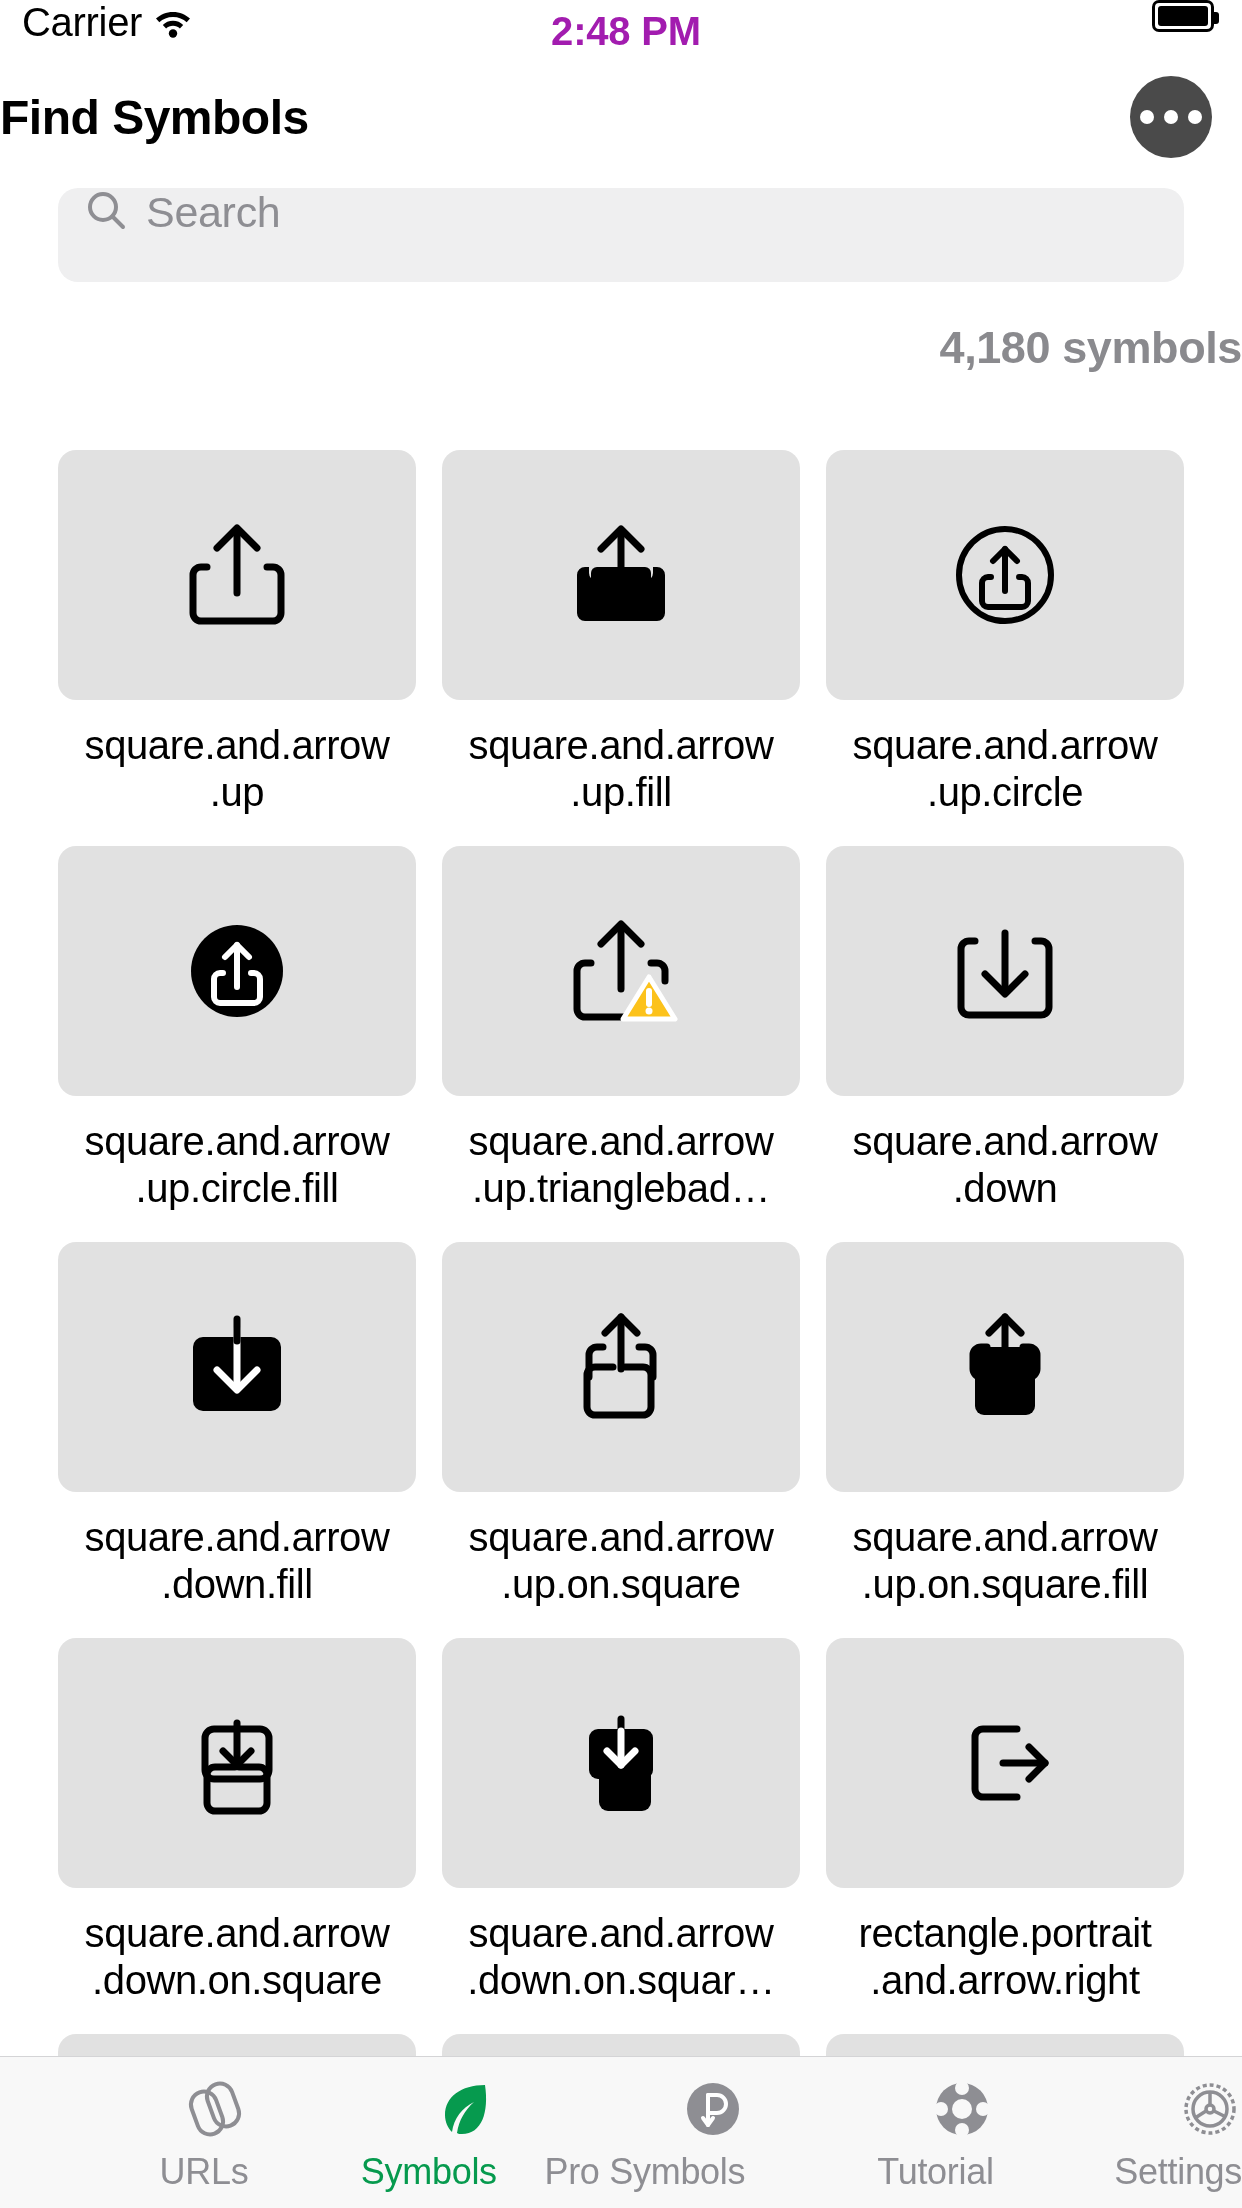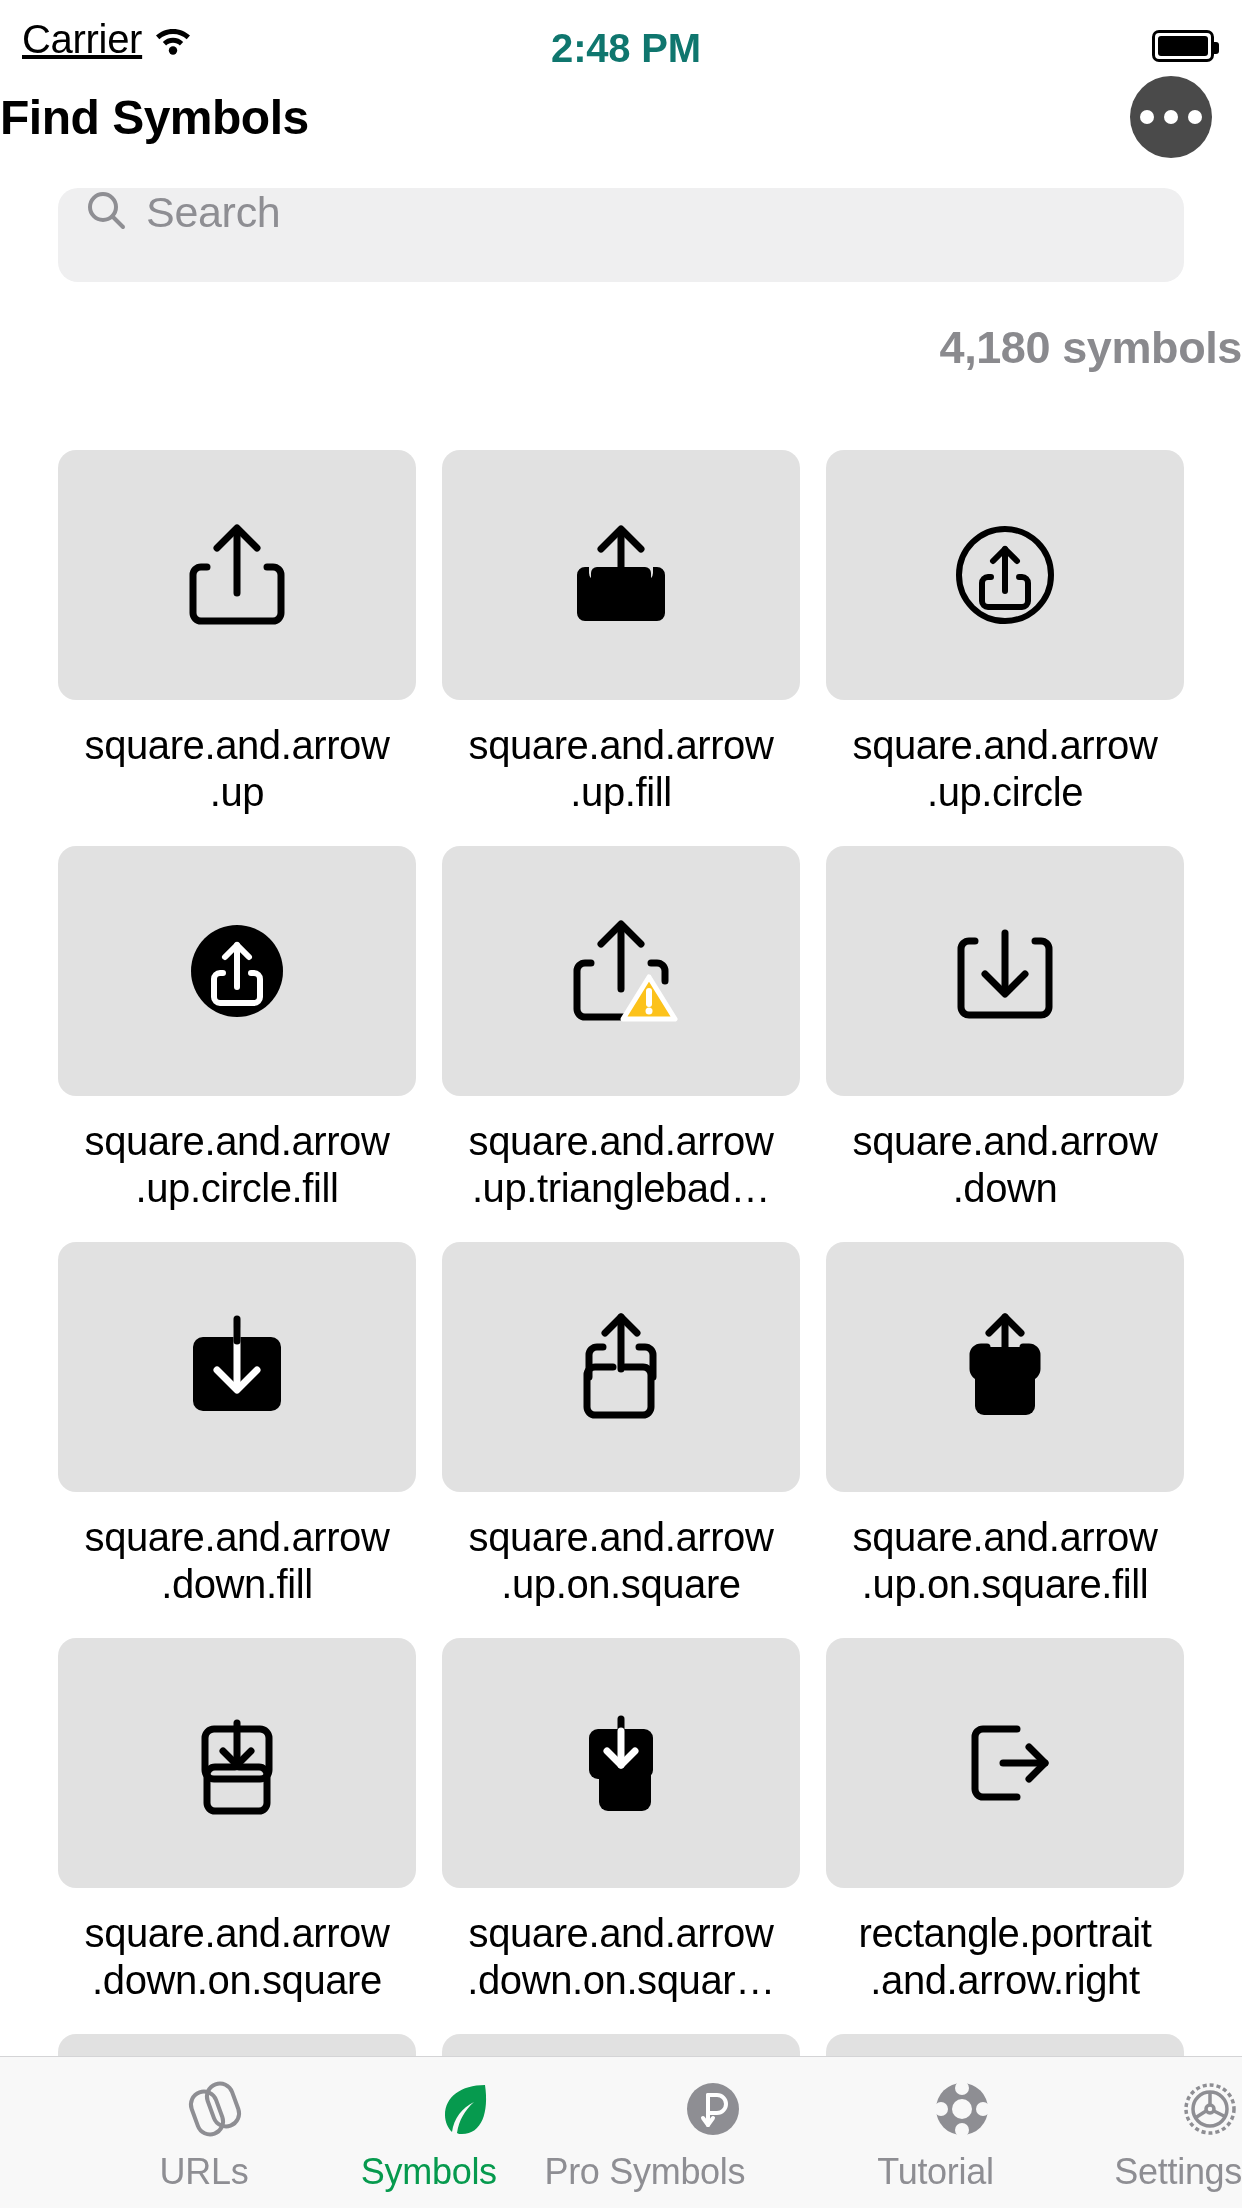--- a/index.html
+++ b/index.html
@@ -7,32 +7,31 @@
     width:1242px; height:2208px;
     background:#ffffff;
     font-family:"Liberation Sans", sans-serif;
     overflow:hidden;
   }
   body { position:relative; }
 
   
   .statusbar{
     height:62px; width:100%;
-    display:flex; align-items:flex-end;
+    display:flex; align-items:flex-start;
     padding:0 28px 0 22px;
     position:relative;
-    text-decoration:underline;
   }
   .sb-left{ display:flex; align-items:center; gap:12px; }
   .sb-carrier{ font-size:40px; color:#000; letter-spacing:-0.3px; }
   .sb-wifi{ width:38px; height:30px; display:block; }
   .sb-time{
-    position:absolute; left:0; right:0; top:17px; height:62px;
+    position:absolute; left:0; right:0; top:0; height:62px;
     display:flex; align-items:center; justify-content:center;
-    font-size:40px; font-weight:bold; color:#0f766e; letter-spacing:-0.2px;
+    font-size:40px; font-weight:bold; color:#a21caf; letter-spacing:-0.2px;
     pointer-events:none;
     padding-left:10px;
   }
   .sb-right{ margin-left:auto; display:flex; align-items:center; }
   .battery{
     width:62px; height:32px; border:3px solid #000; border-radius:7px;
     position:relative; padding:3px;
   }
   .battery::after{
     content:""; position:absolute; right:-8px; top:9px;

